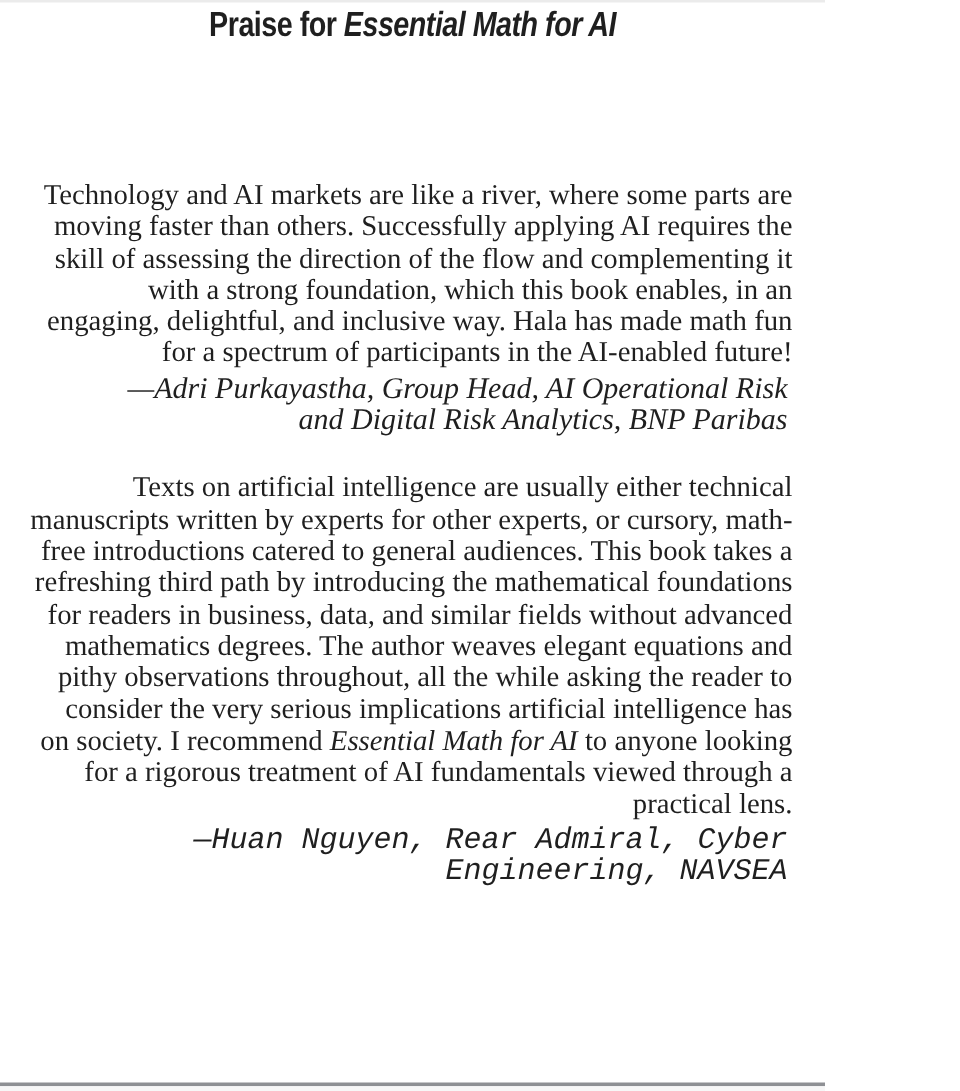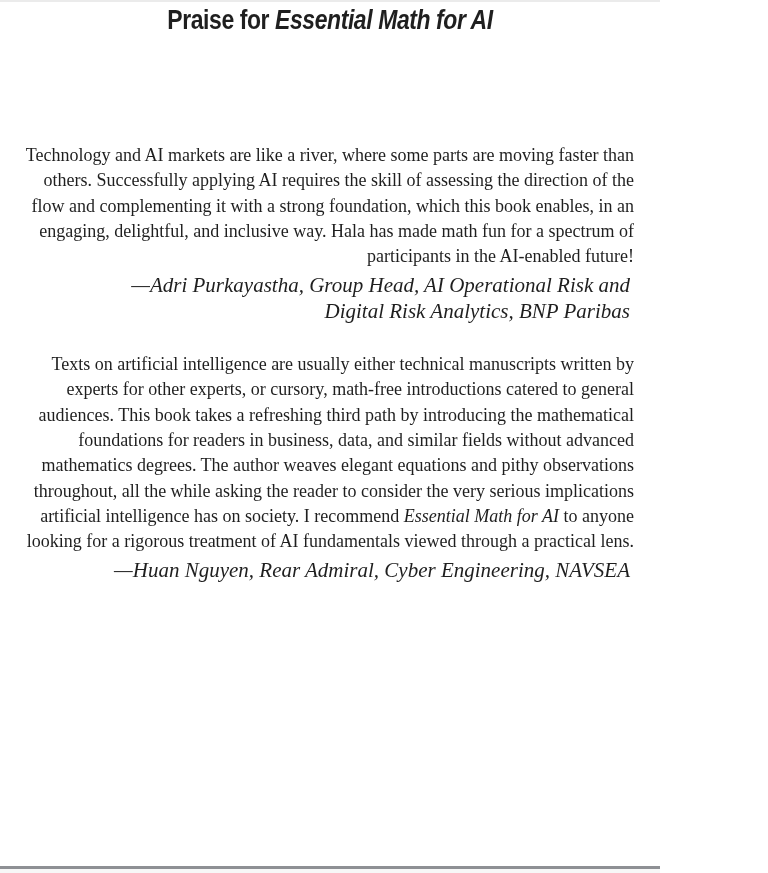--- a/index.html
+++ b/index.html
@@ -45,35 +45,36 @@
     transform: scaleX(0.82);
     transform-origin: 50% 50%;
     white-space: nowrap;
   }
   .content {
     margin-top: 106px;
     padding: 0 26px 0 24px;
   }
   .quote {
     margin: 0 0 4px 0;
-    font-size: 18px;
+    font-size: 23px;
     line-height: 25.3px;
     text-align: right;
   }
   .attribution {
     margin: 0 0 28px auto;
     max-width: 560px;
-    font-size: 21px;
+    font-size: 24px;
     line-height: 25.3px;
     font-style: italic;
     text-align: right;
     padding-right: 4px;
   }
   .quote-block:last-child .attribution {
     margin-bottom: 0;
+    font-family: Liberation Mono, monospace;
   }
 </style>
 </head>
 <body>
 
 <div class="page">
   <div class="top-rule"></div>
 
   <h1 class="title"><span>Praise for </span><i>Essential Math for AI</i></h1>
 

